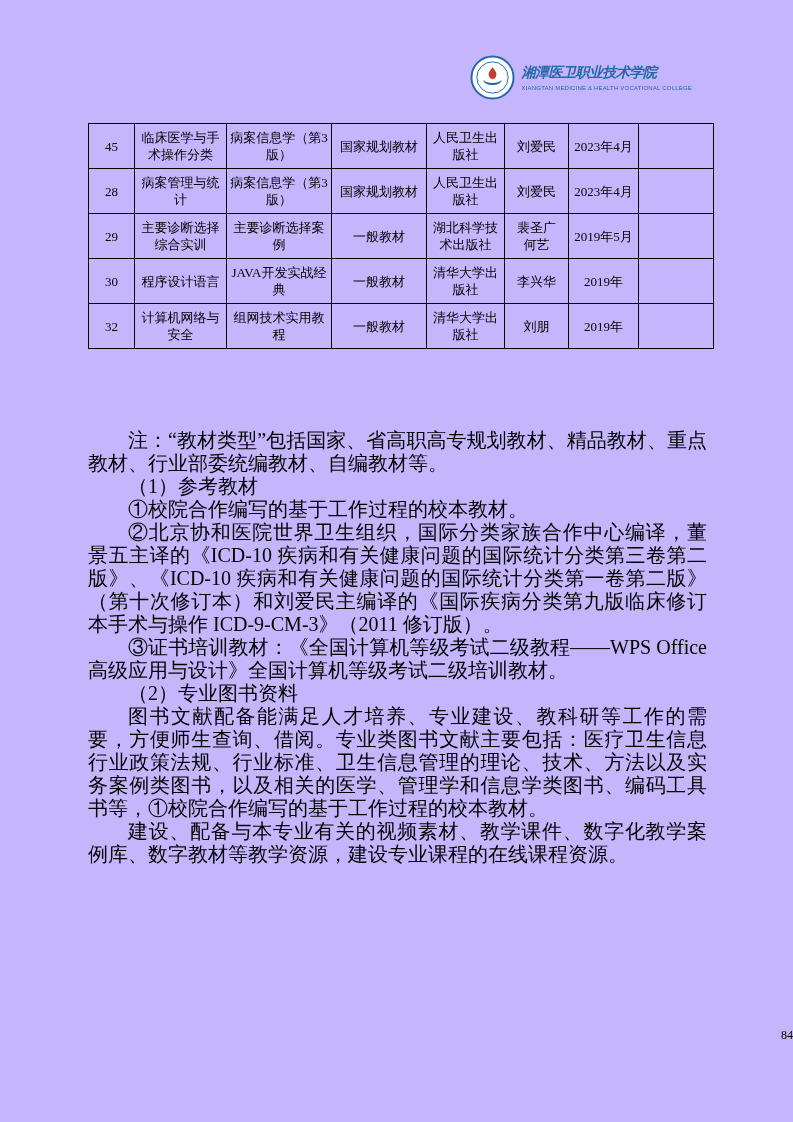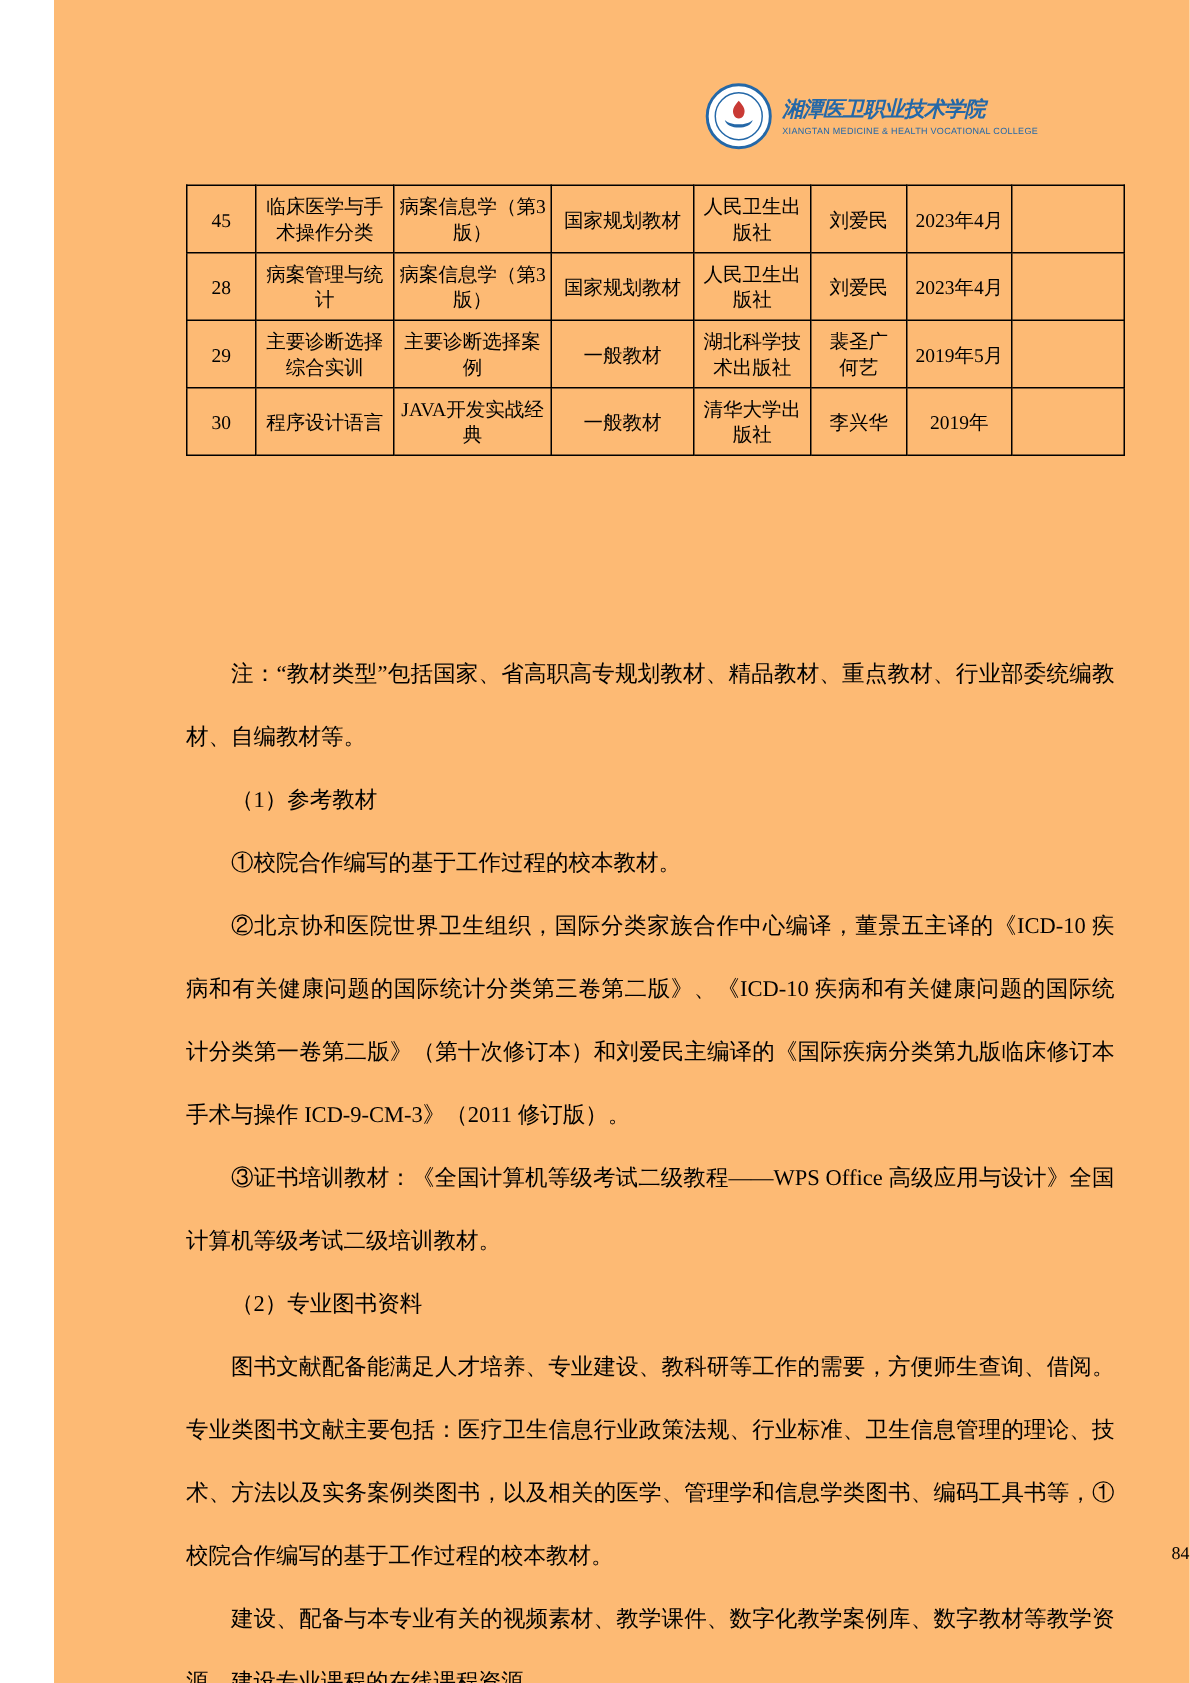--- a/index.html
+++ b/index.html
@@ -5,21 +5,21 @@
   * { box-sizing: border-box; }
   html, body { margin: 0; padding: 0; }
   body {
     width: 793px; height: 1122px;
     background: #ffffff;
     font-family: "Liberation Serif", "DejaVu Serif", serif;
     color: #000;
     position: relative;
     overflow: hidden;
   }
-  .page { position: absolute; inset: 0; background: #fdba74; margin-left: 36px; }
+  .page { position: absolute; inset: 0; background: #c4b5fd; }
 
   
   .logo { position: absolute; top: 55px; right: 101px; display: flex; align-items: center; gap: 7px; }
   .logo-emblem { width: 45px; height: 45px; flex: 0 0 auto; }
   .logo-text { display: flex; flex-direction: column; }
   .logo-title {
     color: #2468a8;
     font-size: 14px;
     font-weight: bold;
     font-style: italic;
@@ -63,22 +63,22 @@
   col.c-extra     { width: 75px; }
 
   
   .body-text {
     position: absolute;
     left: 88px; top: 429px;
     width: 619px;
   }
   .body-text p {
     margin: 0;
-    font-size: 15px;
-    line-height: 42px;
+    font-size: 20px;
+    line-height: 23px;
     text-indent: 2em;
     text-align: justify;
   }
 
   
   .page-number {
     position: absolute;
     left: 0; right: 0;
     top: 1028px;
     text-align: right;
@@ -149,20 +149,30 @@
         <tr>
           <td>30</td>
           <td>程序设计语言</td>
           <td>JAVA开发实战经典</td>
           <td>一般教材</td>
           <td>清华大学出版社</td>
           <td>李兴华</td>
           <td>2019年</td>
           <td></td>
         </tr>
+        <tr>
+          <td>32</td>
+          <td>计算机网络与安全</td>
+          <td>组网技术实用教程</td>
+          <td>一般教材</td>
+          <td>清华大学出版社</td>
+          <td>刘朋</td>
+          <td>2019年</td>
+          <td></td>
+        </tr>
       </tbody>
   </table>
 
   <div class="body-text">
     <p>注：“教材类型”包括国家、省高职高专规划教材、精品教材、重点教材、行业部委统编教材、自编教材等。</p>
     <p>（1）参考教材</p>
     <p>①校院合作编写的基于工作过程的校本教材。</p>
     <p>②北京协和医院世界卫生组织，国际分类家族合作中心编译，董景五主译的《ICD-10 疾病和有关健康问题的国际统计分类第三卷第二版》、《ICD-10 疾病和有关健康问题的国际统计分类第一卷第二版》（第十次修订本）和刘爱民主编译的《国际疾病分类第九版临床修订本手术与操作 ICD-9-CM-3》（2011 修订版）。</p>
     <p>③证书培训教材：《全国计算机等级考试二级教程——WPS Office 高级应用与设计》全国计算机等级考试二级培训教材。</p>
     <p>（2）专业图书资料</p>

